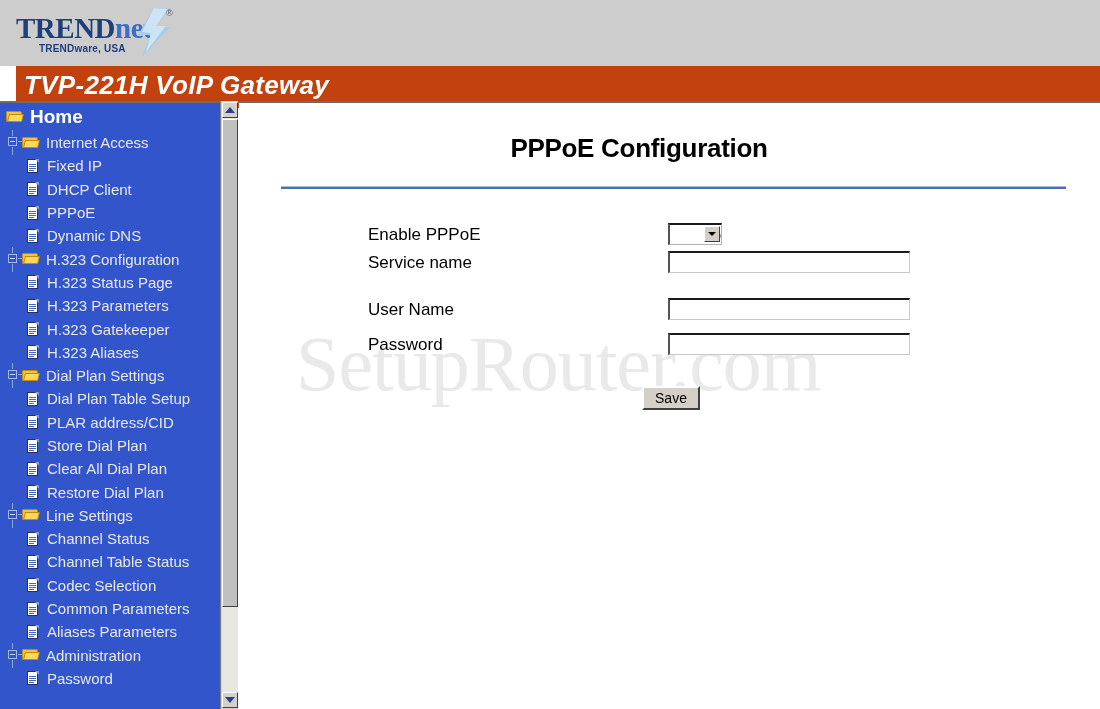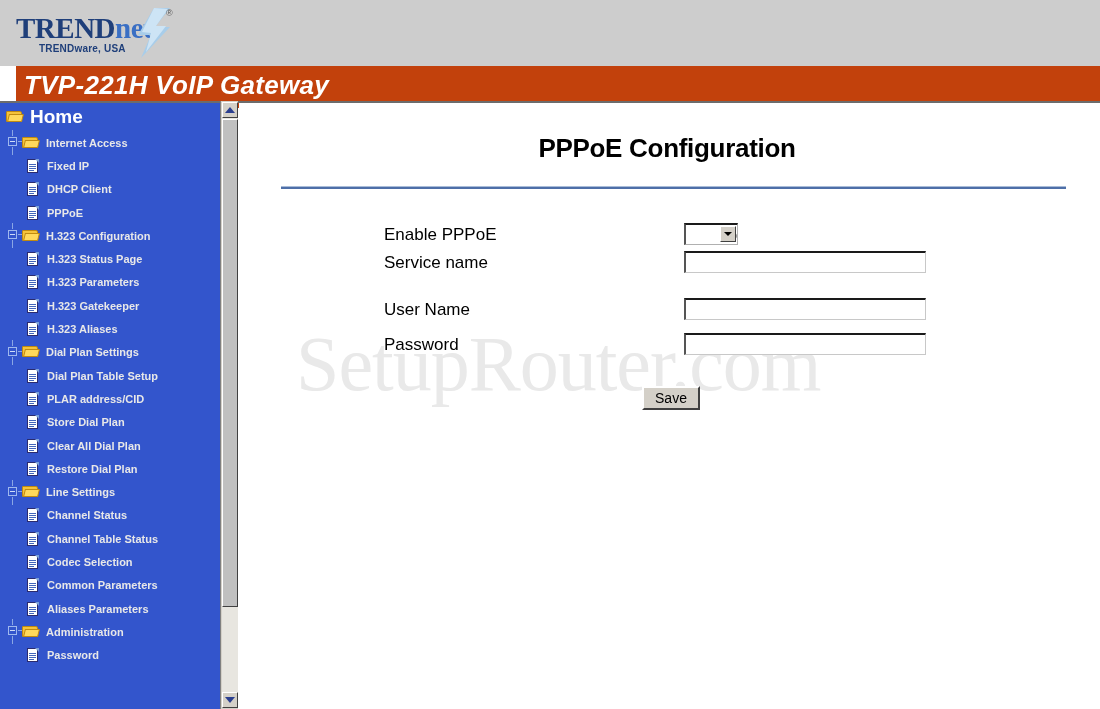--- a/index.html
+++ b/index.html
@@ -114,24 +114,23 @@
     left: 0; top: 0;
     width: 220px;
   }
   .nav-item {
     position: relative;
     height: 23.3px;
     display: flex;
     align-items: center;
     white-space: nowrap;
     color: #e8e8e8;
-    font-size: 11px;
+    font-size: 15px;
     padding-left: 6px;
     box-sizing: border-box;
-    font-weight: bold;
   }
   .nav-item.home {
     height: 28px;
     font-size: 19px;
     font-weight: bold;
     color: #ffffff;
     padding-left: 6px;
   }
   .nav-item.folder {
     padding-left: 6px;
@@ -325,41 +324,40 @@
   .page-title {
     position: absolute;
     left: 0;
     top: 30px;
     width: 800px;
     text-align: center;
     font-size: 26px;
     font-weight: bold;
     color: #000000;
     letter-spacing: -0.3px;
-    margin-left: 28px;
   }
   .divider {
     position: absolute;
     left: 42px;
     top: 83px;
     width: 785px;
     height: 3px;
     background: #4e6fa8;
     border-top: 1px solid #a9bcd8;
     box-sizing: border-box;
   }
   .form {
     position: absolute;
     left: 0;
     top: 120px;
     width: 861px;
   }
   .form-row {
     position: absolute;
-    left: 16px;
+    left: 0;
     width: 733px;
     height: 28px;
   }
   .field-label {
     position: absolute;
     left: 129px;
     font-size: 17px;
     color: #000000;
     white-space: nowrap;
   }
@@ -519,20 +517,32 @@
           <span class="tree-toggle"></span>
           <span class="icon-doc">
             <span class="sheet"></span>
             <span class="fold"></span>
             <span class="ln ln1"></span>
             <span class="ln ln2"></span>
             <span class="ln ln3"></span>
             <span class="ln ln4"></span>
           </span>
           <span>PPPoE</span>
+        </div>
+        <div class="nav-item leaf">
+          <span class="tree-toggle"></span>
+          <span class="icon-doc">
+            <span class="sheet"></span>
+            <span class="fold"></span>
+            <span class="ln ln1"></span>
+            <span class="ln ln2"></span>
+            <span class="ln ln3"></span>
+            <span class="ln ln4"></span>
+          </span>
+          <span>Dynamic DNS</span>
         </div>
         <div class="nav-item folder">
           <span class="tree-toggle">
             <span class="vline-up"></span>
             <span class="box"></span>
             <span class="minus"></span>
             <span class="hline"></span>
             <span class="vline-down"></span>
           </span>
           <span class="icon-folder">

